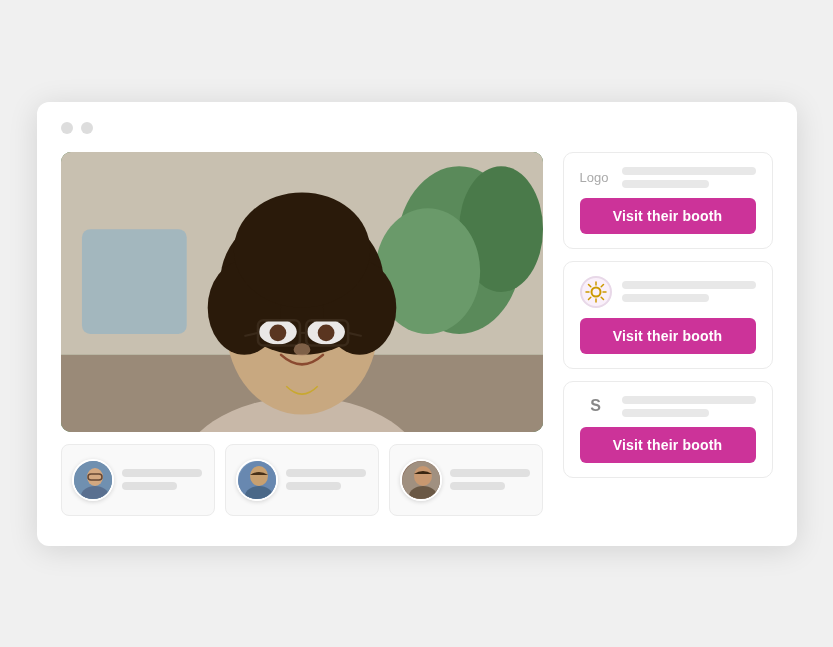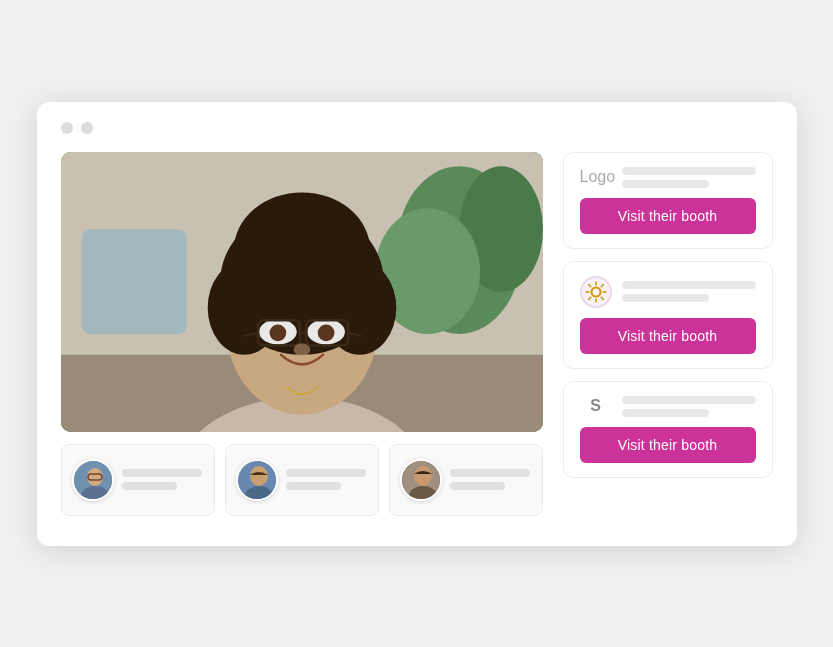--- a/index.html
+++ b/index.html
@@ -125,25 +125,25 @@
       gap: 10px;
     }
 
     .sponsor-header {
       display: flex;
       align-items: center;
       gap: 10px;
     }
 
     .sponsor-logo-placeholder {
-      font-size: 16px;
+      font-size: 13px;
       color: #aaa;
       font-weight: 500;
       width: 32px;
-      text-align: right;
+      text-align: left;
       flex-shrink: 0;
     }
 
     .sponsor-logo-icon {
       width: 32px;
       height: 32px;
       border-radius: 50%;
       border: 2px solid #e8d8e8;
       display: flex;
       align-items: center;
@@ -169,21 +169,21 @@
     .sponsor-line-short { width: 65%; }
 
     .visit-button {
       background: #cc3399;
       color: #fff;
       border: none;
       border-radius: 6px;
       padding: 10px 0;
       width: 100%;
       font-size: 14px;
-      font-weight: 400;
+      font-weight: 700;
       cursor: pointer;
       letter-spacing: 0.2px;
     }
 
     .face-area {
       position: absolute;
       top: 0; left: 0; right: 0; bottom: 0;
       background:
         radial-gradient(ellipse 140px 160px at 50% 45%, #c8a880 0%, #c09070 50%, transparent 70%),
         linear-gradient(160deg, #90b090 0%, #6a9070 40%, #4a7050 100%);

